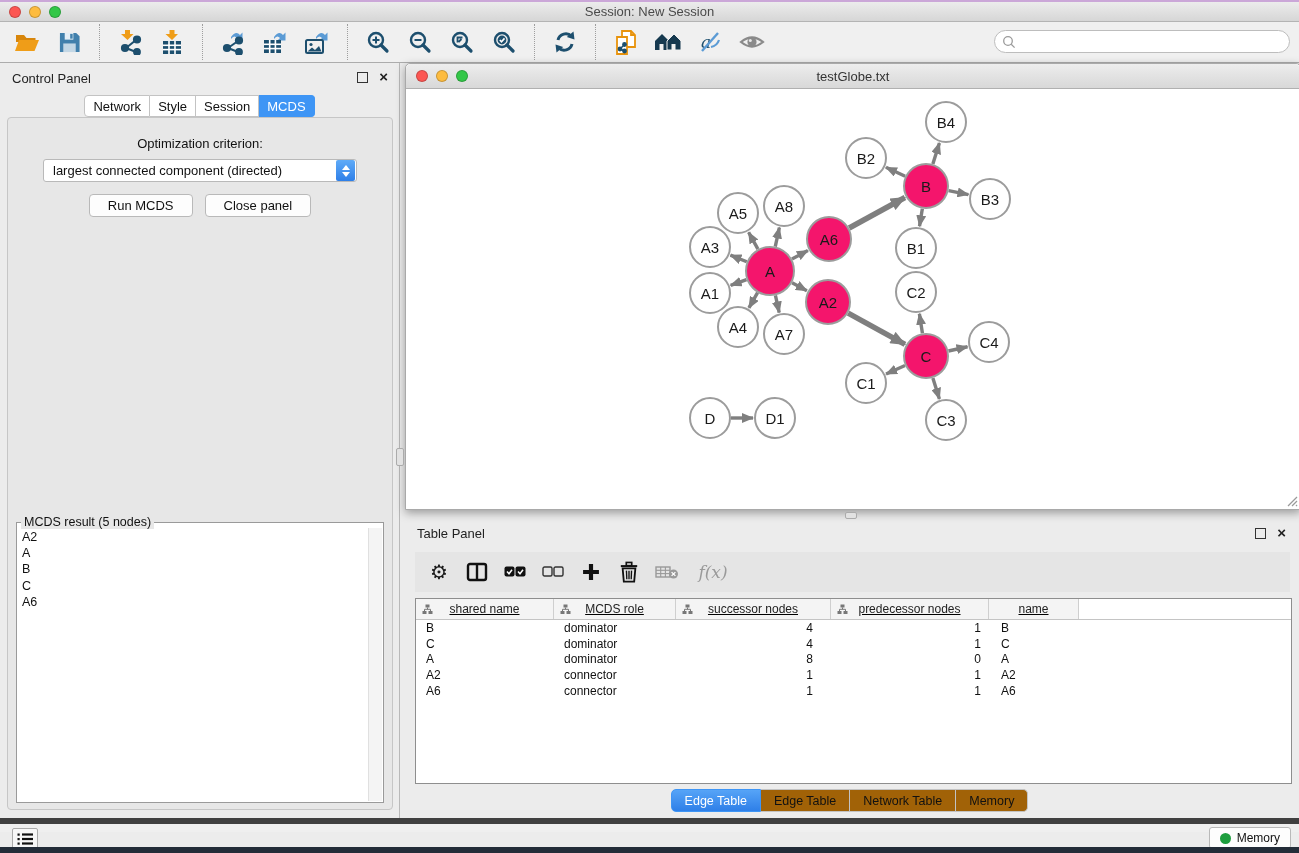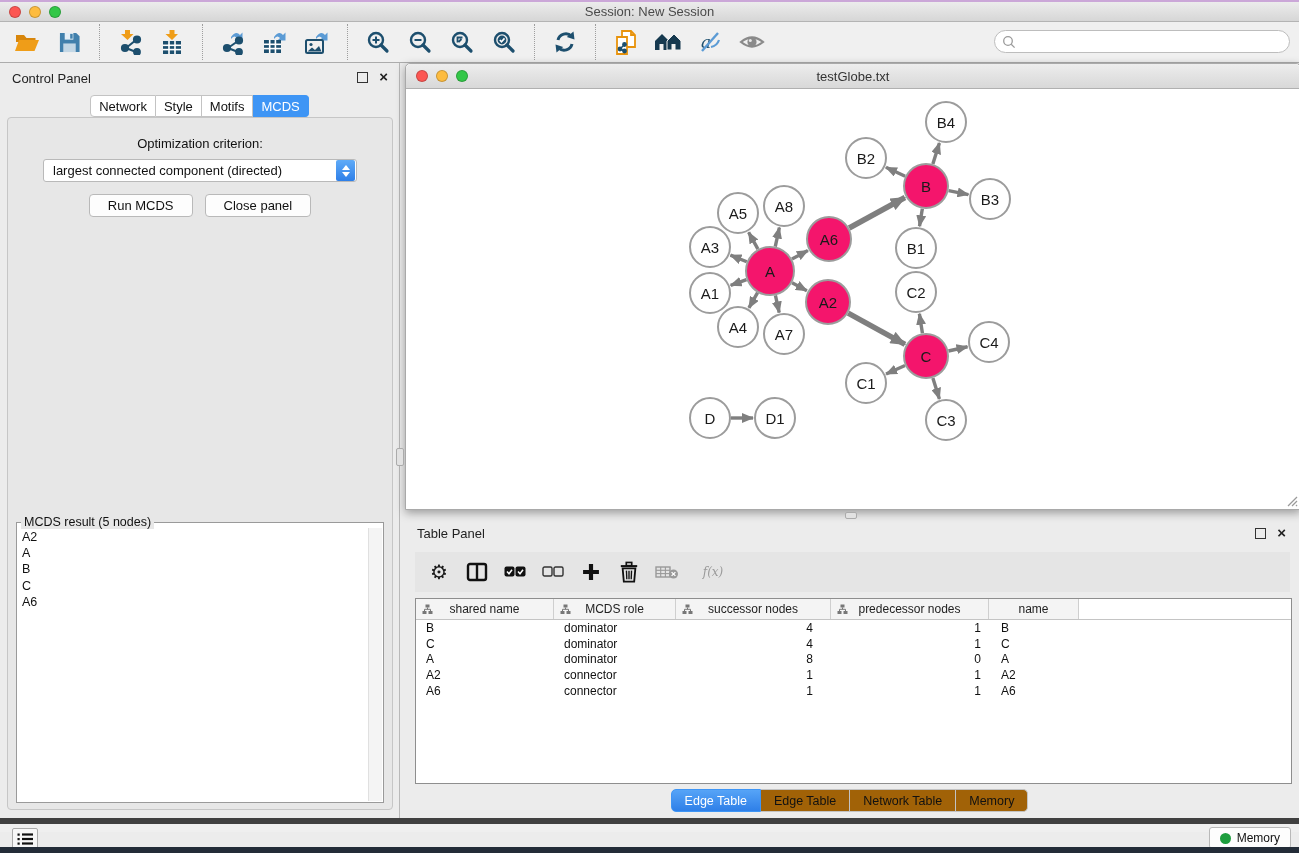--- a/index.html
+++ b/index.html
@@ -82,24 +82,24 @@
   .hsplit-handle { position:absolute; left:445px; top:449px; width:12px; height:7px; background:#E2E2E2; border:1px solid #ABABAB; border-radius:2px; cursor:row-resize; }
 
   
   .table-panel { position:absolute; left:0; top:457px; width:899px; height:298px; }
   .tp-title { position:absolute; left:17px; top:6px; font-size:13px; color:#222; }
   .tp-float { right:33px; top:8px; } .tp-close { right:13px; top:3px; }
   .tp-toolbar { position:absolute; left:15px; top:32px; width:875px; height:40px; background:#E5E5E5;
     display:flex; align-items:center; gap:10px; padding-left:10px; }
   .tp-btn { width:28px; height:28px; display:flex; align-items:center; justify-content:center; background:none; border:none; cursor:pointer; }
   .gear-glyph { font-size:20px; color:#1A1A1A; line-height:20px; }
-  .fx-glyph { font-family:"DejaVu Serif", serif; font-style:italic; font-size:12px; color:#9A9A9A; }
+  .fx-glyph { font-family:"DejaVu Serif", serif; font-style:italic; font-size:17px; color:#9A9A9A; }
 
   .node-table { position:absolute; left:15px; top:78px; width:877px; height:186px; background:#fff; border:1px solid #8E8E8E; overflow:hidden; }
-  .thead { display:flex; height:21px; border-bottom:1px solid #C4C4C4; }
+  .thead { display:flex; height:21px; border-bottom:1px solid #C4C4C4;text-decoration:underline; }
   .th { position:relative; background:#F4F4F4; border-right:1px solid #CFCFCF; display:flex; align-items:center; justify-content:center;
     font-size:12px; color:#222; }
   .th .hicon { position:absolute; left:6px; top:5px; }
   .trow { display:flex; height:15.7px; align-items:center; }
   .td { font-size:12px; color:#111; white-space:nowrap; overflow:hidden; }
   .c0{width:138px; padding-left:10px;} .c1{width:122px; padding-left:10px;}
   .c2{width:155px; text-align:right; padding-right:18px;} .c3{width:158px; text-align:right; padding-right:8px;}
   .c4{width:90px; padding-left:12px;}
 
   .tp-tabs { position:absolute; left:0; top:269px; width:100%; display:flex; justify-content:center; }
@@ -344,21 +344,21 @@
 
     <div class="control-panel">
       <div class="panel-head">
         <span class="panel-title">Control Panel</span>
         <span class="float-btn cp-float"></span>
         <span class="close-btn cp-close">×</span>
       </div>
       <div class="cp-tabs">
         <span class="cp-tab">Network</span>
         <span class="cp-tab">Style</span>
-        <span class="cp-tab">Motifs</span>
+        <span class="cp-tab">Session</span>
         <span class="cp-tab active">MCDS</span>
       </div>
       <div class="cp-content">
         <div class="opt-label">Optimization criterion:</div>
         <div class="opt-select">
           <span class="val">largest connected component (directed)</span>
           <span class="stepper">
               <span class="tri-up"></span>
               <span class="tri-dn"></span>
             </span>

